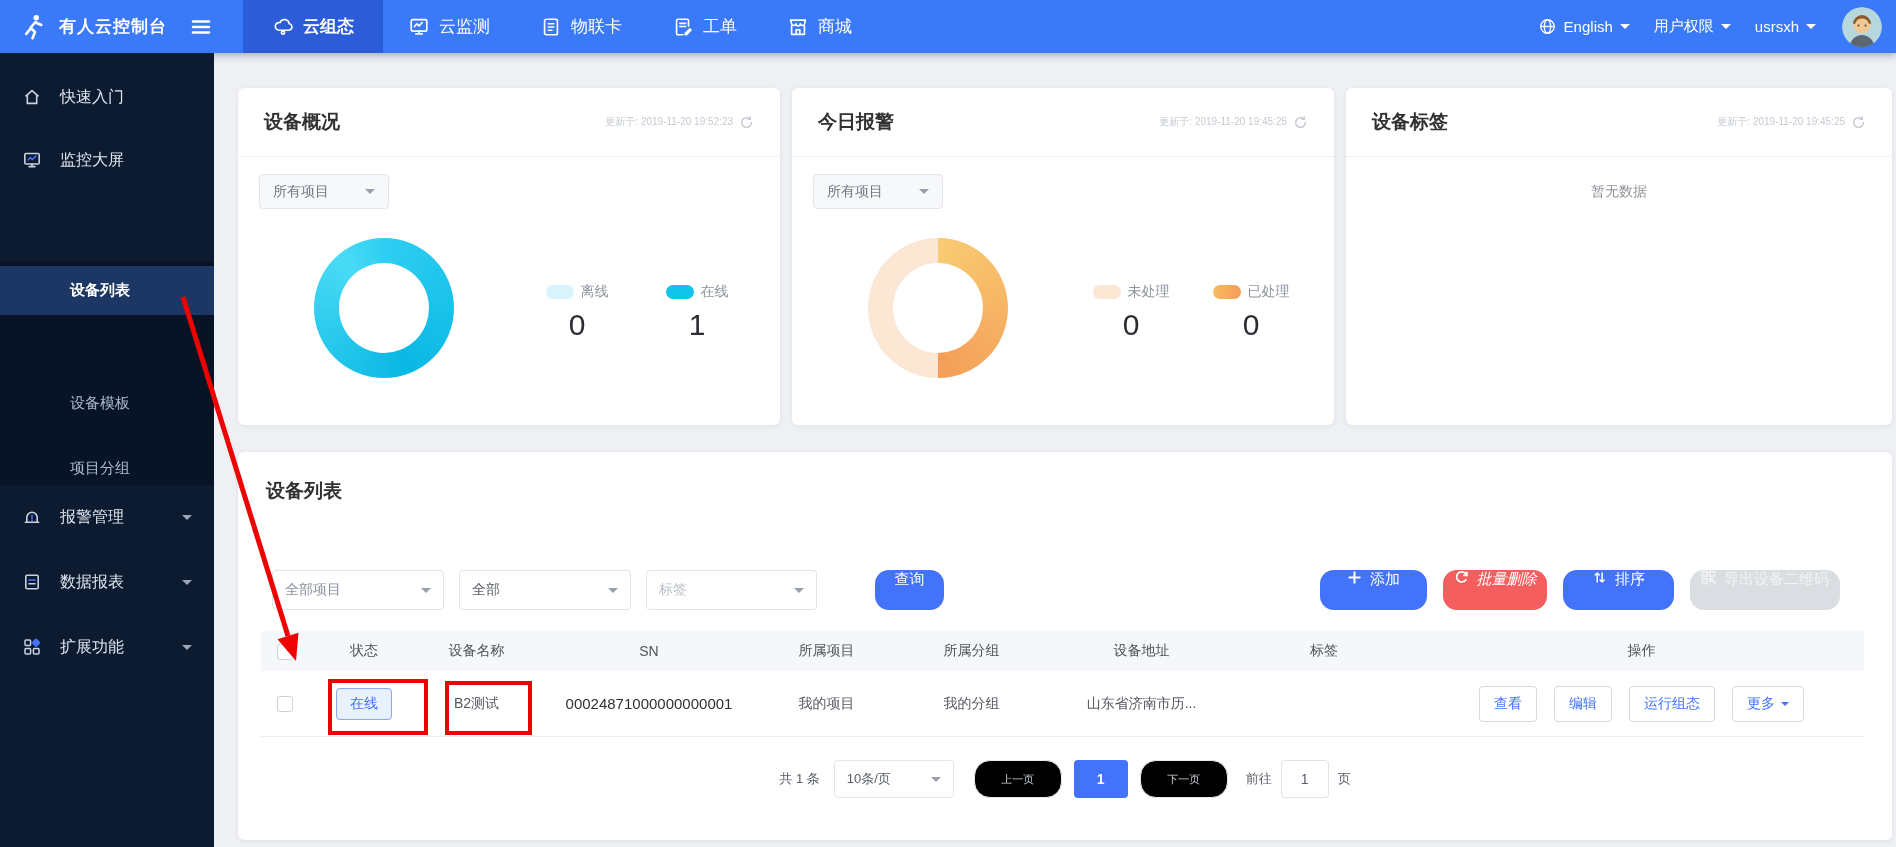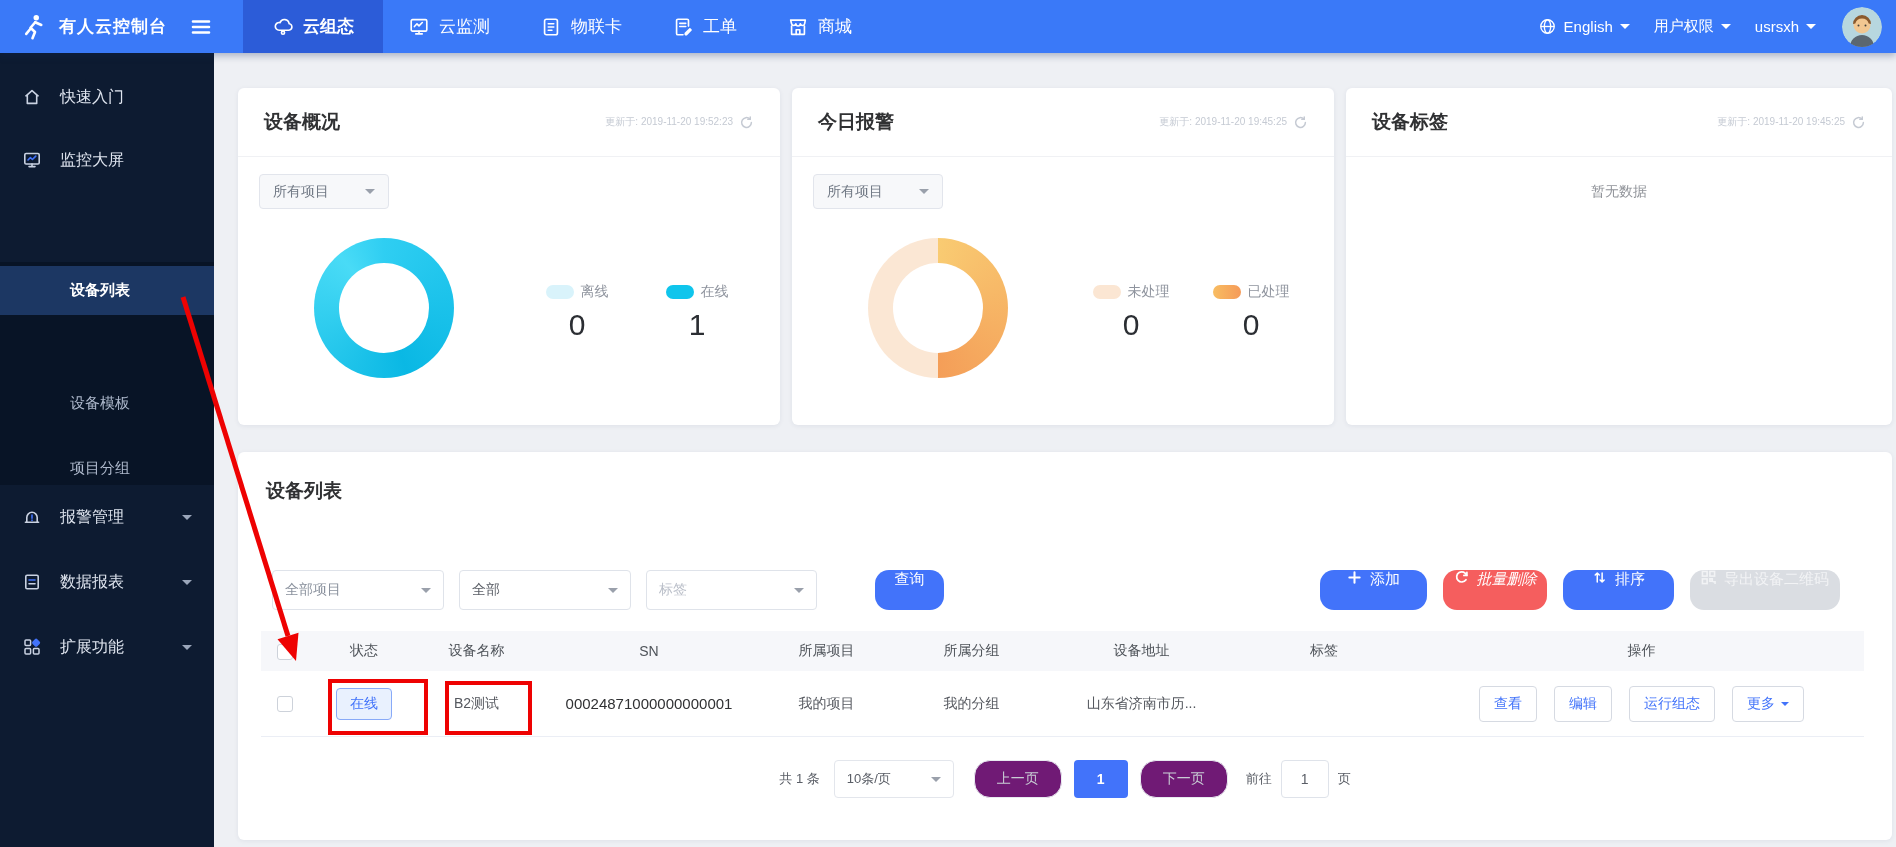--- a/index.html
+++ b/index.html
@@ -99,22 +99,22 @@
   .sn-cell { color:#303133; font-size:15px; }
   .actions-cell { display:flex; align-items:center; justify-content:center; gap:17px; }
   .mini-btn { height:36px; background:#fff; border:1px solid #d6dae2; border-radius:4px; color:#4273fa;
               font-size:14px; font-family:inherit; padding:0 14px; cursor:pointer; display:flex; align-items:center; gap:6px; }
   .caret-b { width:0; height:0; border:4.5px solid transparent; border-top-color:#4273fa; margin-top:4px; }
 
   .pagination { display:flex; align-items:center; justify-content:center; margin-top:23px; font-size:13px; color:#5a5e66; }
   .pg-total { margin-right:14px; }
   .pg-size { width:120px; height:38px; border:1px solid #e3e6ec; border-radius:4px; display:flex; align-items:center;
              justify-content:space-between; padding:0 12px; color:#5a5e66; margin-right:20px; cursor:pointer; background:#fff; }
-  .pg-btn { width:88px; height:38px; border:1px solid #e8eaf0; border-radius:16px; background:#701a75; color:#c8ccd4;
-            font-size:14px; font-family:inherit; cursor:default; }
+  .pg-btn { width:88px; height:38px; border:1px solid #e8eaf0; border-radius:16px; background:#000000; color:#c8ccd4;
+            font-size:11px; font-family:inherit; cursor:default; }
   .pg-cur { width:54px; height:38px; border-radius:4px; background:#4273fa; color:#fff; font-size:14px; font-weight:700;
             border:none; margin:0 12px; cursor:pointer; }
   .pg-next { margin-right:18px; }
   .pg-goto-input { width:48px; height:38px; border:1px solid #dfe3ea; border-radius:4px; text-align:center;
                    font-size:14px; color:#5a5e66; margin:0 9px; font-family:inherit; }
 
   
   .annotations { position:absolute; inset:0; z-index:40; pointer-events:none; }
 </style>
 </head>

